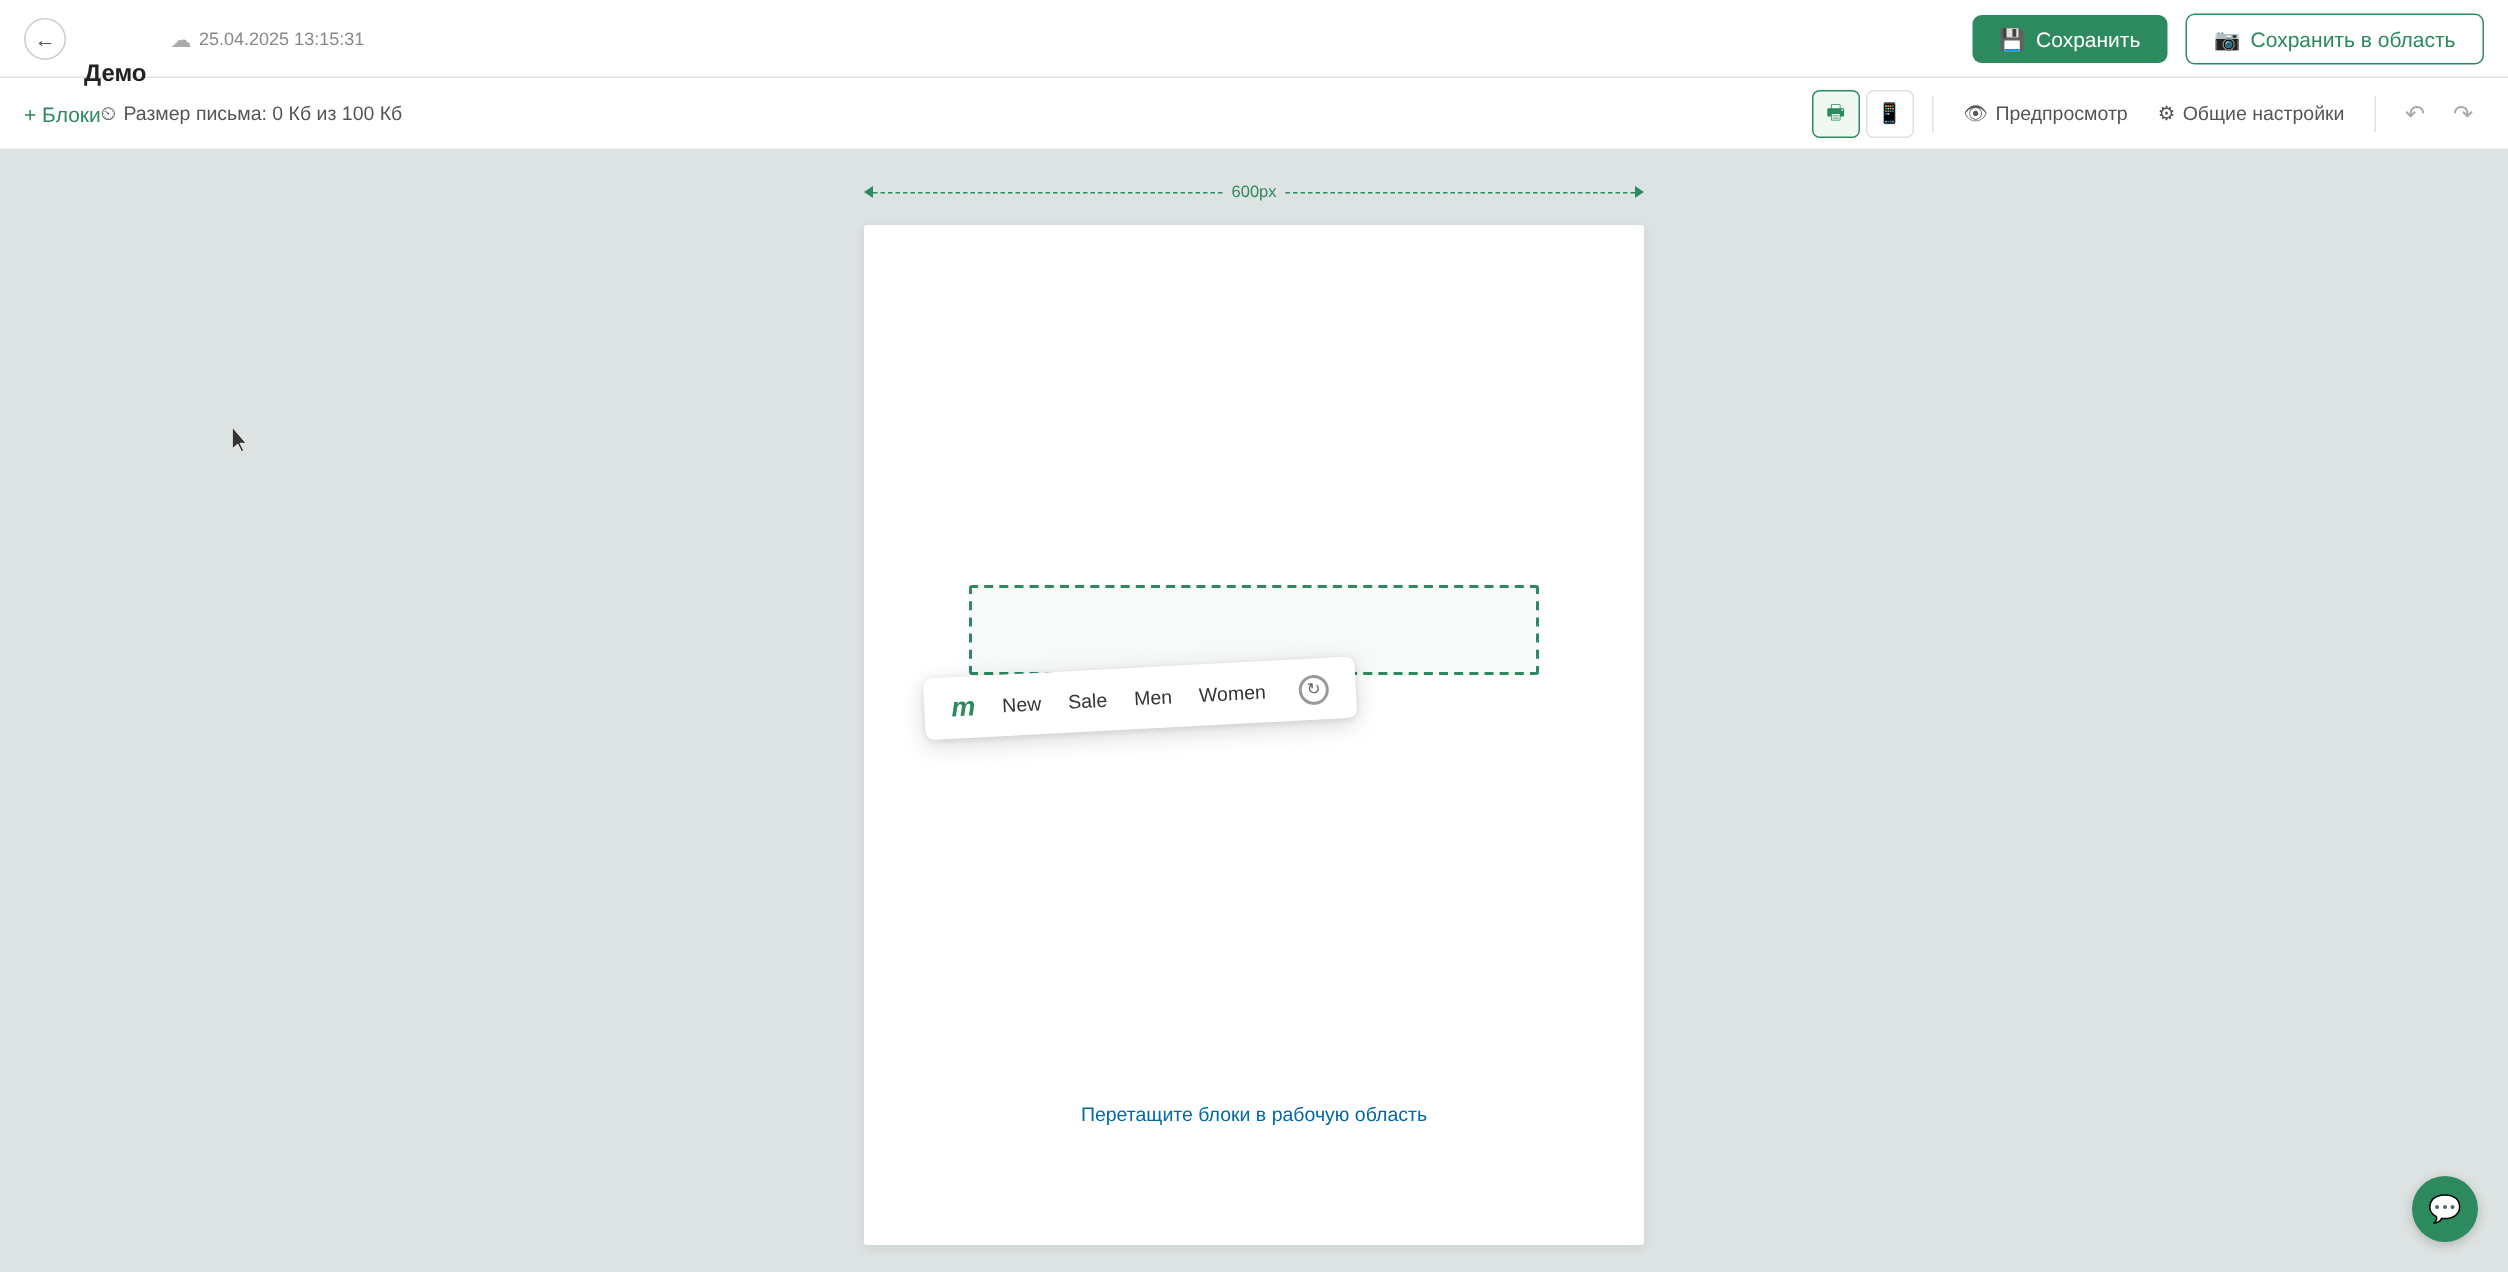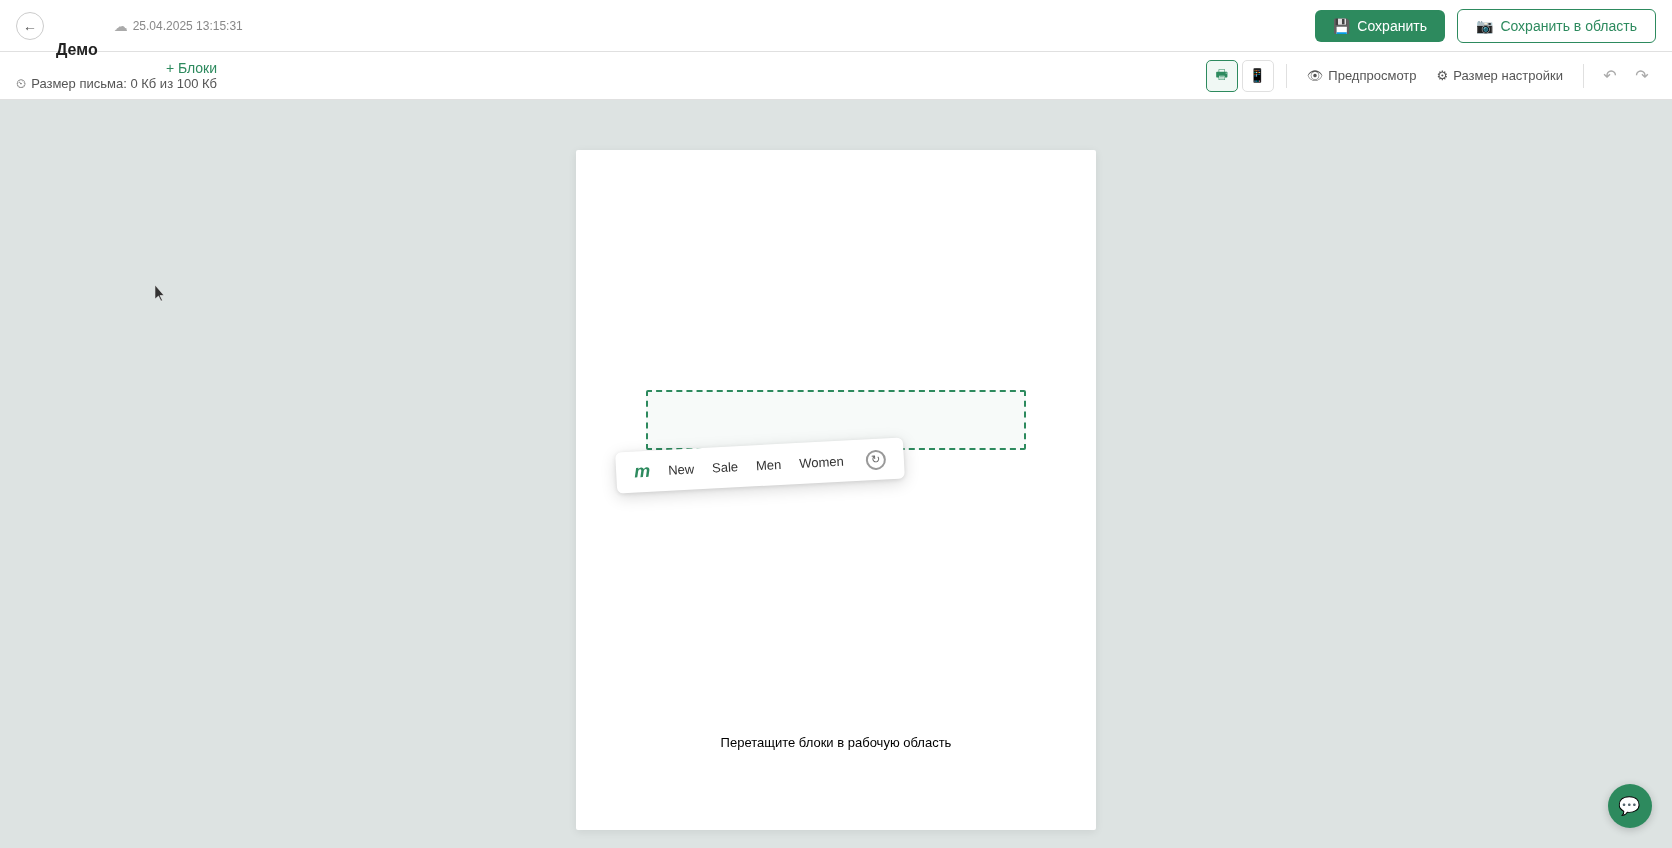--- a/index.html
+++ b/index.html
@@ -69,21 +69,21 @@
     .toolbar {
       height: 48px;
       background: #fff;
       border-bottom: 1px solid #e0e0e0;
       display: flex;
       align-items: center;
       padding: 0 16px;
       gap: 16px;
     }
     .toolbar-left {
-      display: flex; align-items: flex-end;  flex-direction: column;
+      display: flex; align-items: flex-start; 
     }
     .btn-blocks {
       display: flex; align-items: center; gap: 5px;
       font-size: 14px;
       color: #2d8a5e;
       cursor: pointer;
       background: none;
       border: none;
       font-weight: 500;
     }
@@ -209,21 +209,21 @@
       margin-left: 4px;
     }
 
     
     .drop-hint {
       position: absolute;
       bottom: 80px;
       left: 0; right: 0;
       text-align: center;
       font-size: 13px;
-      color: #000000;
+      color: #0369a1;
     }
 
     
     .chat-btn {
       position: fixed;
       bottom: 20px;
       right: 20px;
       width: 44px; height: 44px;
       background: #2d8a5e;
       border-radius: 50%;
@@ -281,31 +281,38 @@
     <button class="view-btn">
       <span>📱</span>
     </button>
     <div class="toolbar-divider"></div>
     <button class="toolbar-text-btn">
       <span>👁</span>
       <span>Предпросмотр</span>
     </button>
     <button class="toolbar-text-btn">
       <span>⚙</span>
-      <span>Размер настройки</span>
+      <span>Общие настройки</span>
     </button>
     <div class="toolbar-divider"></div>
     <button class="undo-redo-btn">↶</button>
     <button class="undo-redo-btn">↷</button>
   </div>
 </div>
 
 <div class="canvas-area">
   <div style="position:relative; margin-top:30px;">
 
+    <div style="position:absolute; top:-28px; left:0; right:0; display:flex; align-items:center; gap:0;">
+      <div style="width:0;height:0;border-top:4px solid transparent;border-bottom:4px solid transparent;border-right:6px solid #2d8a5e;"></div>
+      <div style="flex:1;border-top:1px dashed #2d8a5e;"></div>
+      <span style="font-size:11px;color:#2d8a5e;padding:0 6px;">600px</span>
+      <div style="flex:1;border-top:1px dashed #2d8a5e;"></div>
+      <div style="width:0;height:0;border-top:4px solid transparent;border-bottom:4px solid transparent;border-left:6px solid #2d8a5e;"></div>
+    </div>
 
     <div class="email-canvas">
 
       <div class="selection-box"></div>
 
       <div class="floating-nav">
         <div class="nav-card">
           <span class="nav-logo">m</span>
           <span class="nav-item">New</span>
           <span class="nav-item">Sale</span>

